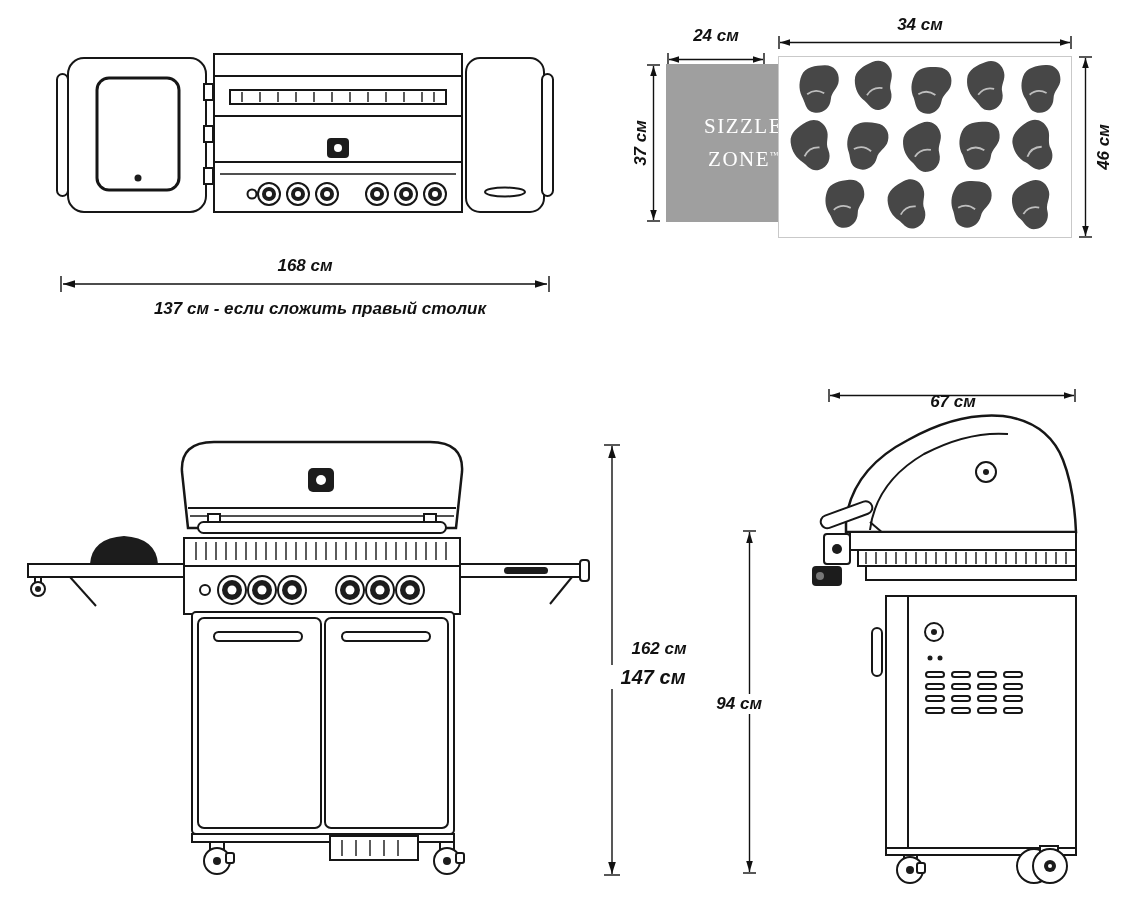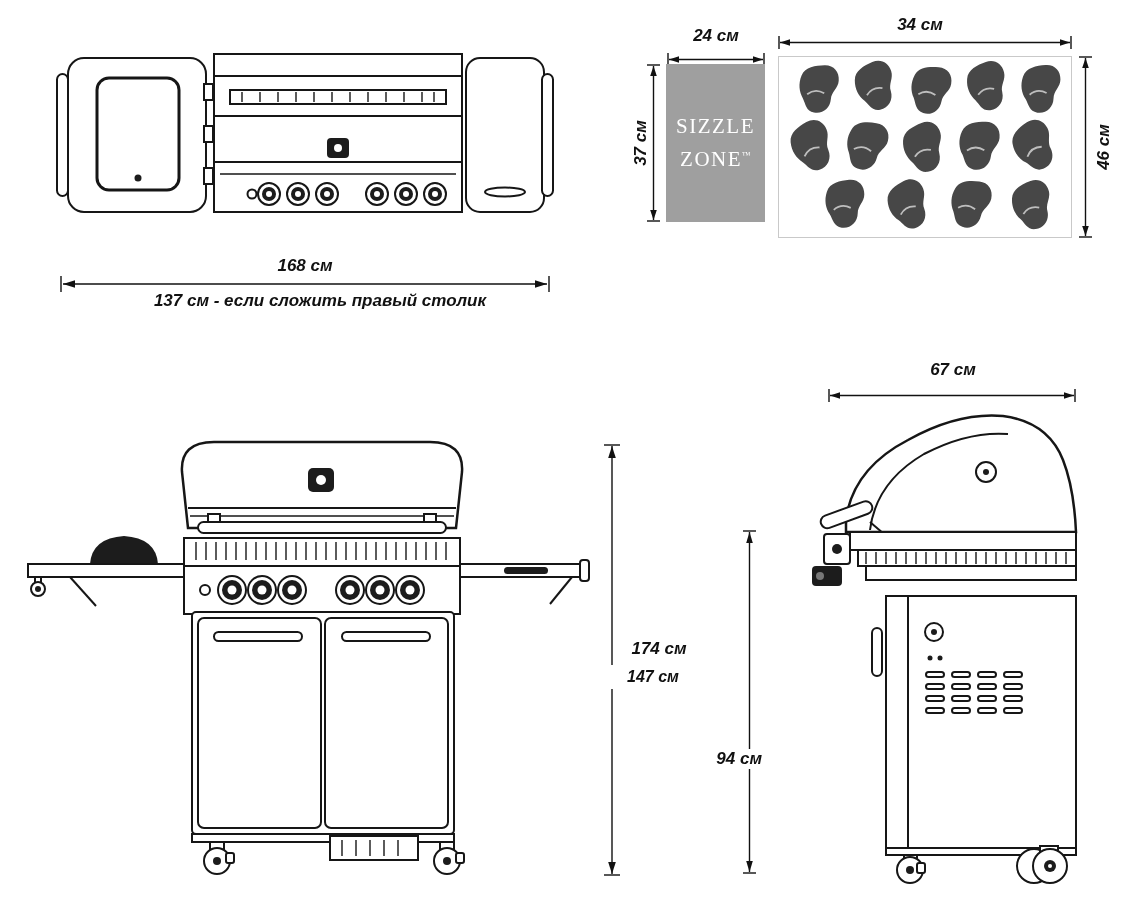--- a/index.html
+++ b/index.html
@@ -1,35 +1,35 @@
 <!DOCTYPE html>
 <html style="--steak: #474747; --sizzle-bg: #9f9f9f; --sizzle-fg: #ffffff;"><head>
 <meta charset="utf-8">
 <style>
   html,body{margin:0;padding:0;background:#fff;}
   #canvas{position:relative;width:1126px;height:906px;background:#fff;overflow:hidden;
           font-family:"Liberation Sans",sans-serif;}
   .lbl{position:absolute;font-style:italic;font-weight:bold;font-size:17px;color:#111;
        text-align:center;white-space:nowrap;background:#fff;line-height:20px;}
-  .lbl-lg{font-size:16px;line-height:24px;}
+  .lbl-lg{font-size:20px;line-height:24px;}
   .rot{transform:rotate(-90deg);transform-origin:center center;}
   .dim{position:absolute;}
   .abs{position:absolute;}
   
   .s2{stroke:#161616;stroke-width:2;fill:#fff;}
   .s25{stroke:#161616;stroke-width:2.5;fill:#fff;}
   .s3{stroke:#161616;stroke-width:3;fill:#fff;}
   .ln{stroke:#161616;stroke-width:1.4;fill:none;}
   .ln2{stroke:#161616;stroke-width:2;fill:none;}
   .dk{fill:#1c1c1c;stroke:none;}
   .dimline{stroke:#111;stroke-width:1.4;}
   .dimhead{fill:#111;stroke:none;}
   #sizzle-box{position:absolute;display:flex;flex-direction:column;align-items:center;
       justify-content:center;background:var(--sizzle-bg,#9f9f9f);color:var(--sizzle-fg,#fff);
-      font-family:"Liberation Serif",serif;font-size:21px;letter-spacing:1.5px;line-height:1.55;}
+      font-family:"Liberation Serif",serif;font-size:21px;letter-spacing:1.5px;line-height:1.55;padding-left:28px;}
   #sizzle-box sup{font-size:9px;letter-spacing:0;}
   #steak-box{position:absolute;background:#fff;border:1px solid #c9c9c9;box-sizing:border-box;}
   .steak{fill:var(--steak,#474747);}
 </style>
 </head>
 <body>
 
 <div id="canvas">
 
   <svg class="abs" style="left:55px;top:50px" width="500" height="172" viewBox="0 0 500 172">
@@ -100,21 +100,21 @@
   </svg>
 
   <svg class="dim" style="left:60px;top:276px" width="490" height="16" viewBox="0 0 490 16">
     <line class="dimline" x1="1" y1="0" x2="1" y2="16"></line>
     <line class="dimline" x1="489" y1="0" x2="489" y2="16"></line>
     <line class="dimline" x1="3" y1="8" x2="487" y2="8"></line>
     <polygon class="dimhead" points="3,8 15,4.2 15,11.8"></polygon>
     <polygon class="dimhead" points="487,8 475,4.2 475,11.8"></polygon>
   </svg>
   <div class="lbl" style="left:260px;top:256px;width:90px">168 см</div>
-  <div class="lbl" style="left:115px;top:291px;width:410px;background:transparent">137 см - если сложить правый столик</div>
+  <div class="lbl" style="left:115px;top:299px;width:410px;background:transparent">137 см - если сложить правый столик</div>
 
   <div class="lbl" style="left:668px;top:26px;width:96px">24 см</div>
   <svg class="dim" style="left:667px;top:53px" width="98" height="13" viewBox="0 0 98 13">
     <line class="dimline" x1="1" y1="0" x2="1" y2="13"></line>
     <line class="dimline" x1="97" y1="0" x2="97" y2="13"></line>
     <line class="dimline" x1="2" y1="6.5" x2="96" y2="6.5"></line>
     <polygon class="dimhead" points="2,6.5 12,3.2 12,9.8"></polygon>
     <polygon class="dimhead" points="96,6.5 86,3.2 86,9.8"></polygon>
   </svg>
   <div id="sizzle-box" style="left:666px;top:64px;width:99px;height:158px">
@@ -280,24 +280,24 @@
     </g>
   </svg>
 
   <svg class="dim" style="left:604px;top:444px" width="16" height="432" viewBox="0 0 16 432">
     <line class="dimline" x1="0" y1="1" x2="16" y2="1"></line>
     <line class="dimline" x1="0" y1="431" x2="16" y2="431"></line>
     <line class="dimline" x1="8" y1="2" x2="8" y2="430"></line>
     <polygon class="dimhead" points="8,2 4.2,14 11.8,14"></polygon>
     <polygon class="dimhead" points="8,430 4.2,418 11.8,418"></polygon>
   </svg>
-  <div class="lbl" style="left:614px;top:639px;width:90px">174 см</div>
+  <div class="lbl" style="left:614px;top:639px;width:90px">162 см</div>
   <div class="lbl lbl-lg" style="left:598px;top:665px;width:110px">147 см</div>
 
-  <div class="lbl" style="left:911px;top:360px;width:84px">67 см</div>
+  <div class="lbl" style="left:911px;top:392px;width:84px">67 см</div>
   <svg class="dim" style="left:828px;top:389px" width="248" height="13" viewBox="0 0 248 13">
     <line class="dimline" x1="1" y1="0" x2="1" y2="13"></line>
     <line class="dimline" x1="247" y1="0" x2="247" y2="13"></line>
     <line class="dimline" x1="2" y1="6.5" x2="246" y2="6.5"></line>
     <polygon class="dimhead" points="2,6.5 12,3.2 12,9.8"></polygon>
     <polygon class="dimhead" points="246,6.5 236,3.2 236,9.8"></polygon>
   </svg>
 
   <svg class="abs" style="left:758px;top:400px" width="330" height="486" viewBox="0 0 330 486">
 
@@ -385,15 +385,15 @@
     </g>
   </svg>
 
   <svg class="dim" style="left:743px;top:530px" width="13" height="344" viewBox="0 0 13 344">
     <line class="dimline" x1="0" y1="1" x2="13" y2="1"></line>
     <line class="dimline" x1="0" y1="343" x2="13" y2="343"></line>
     <line class="dimline" x1="6.5" y1="2" x2="6.5" y2="342"></line>
     <polygon class="dimhead" points="6.5,2 3.2,13 9.8,13"></polygon>
     <polygon class="dimhead" points="6.5,342 3.2,331 9.8,331"></polygon>
   </svg>
-  <div class="lbl" style="left:700px;top:749px;width:62px;text-align:right">94 см</div>
+  <div class="lbl" style="left:700px;top:694px;width:62px;text-align:right">94 см</div>
 
 </div>
 
 </body></html>

